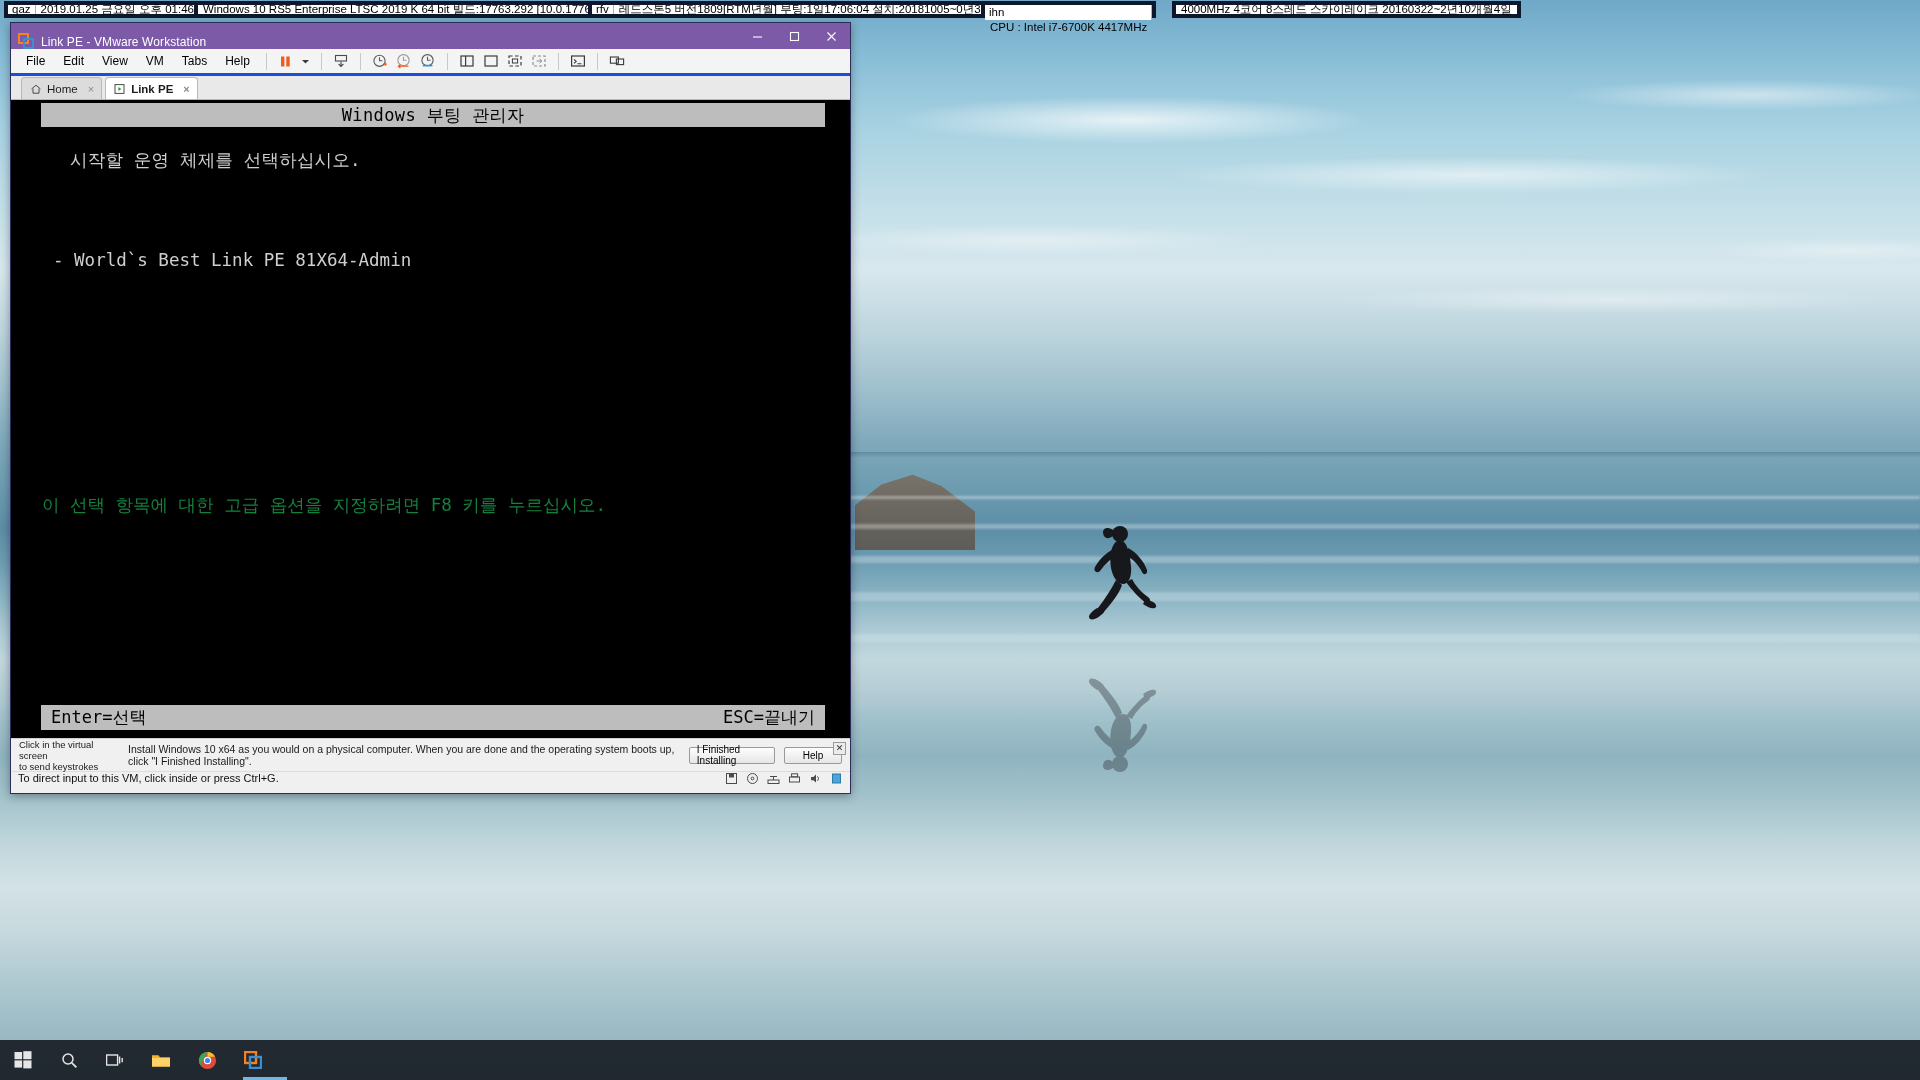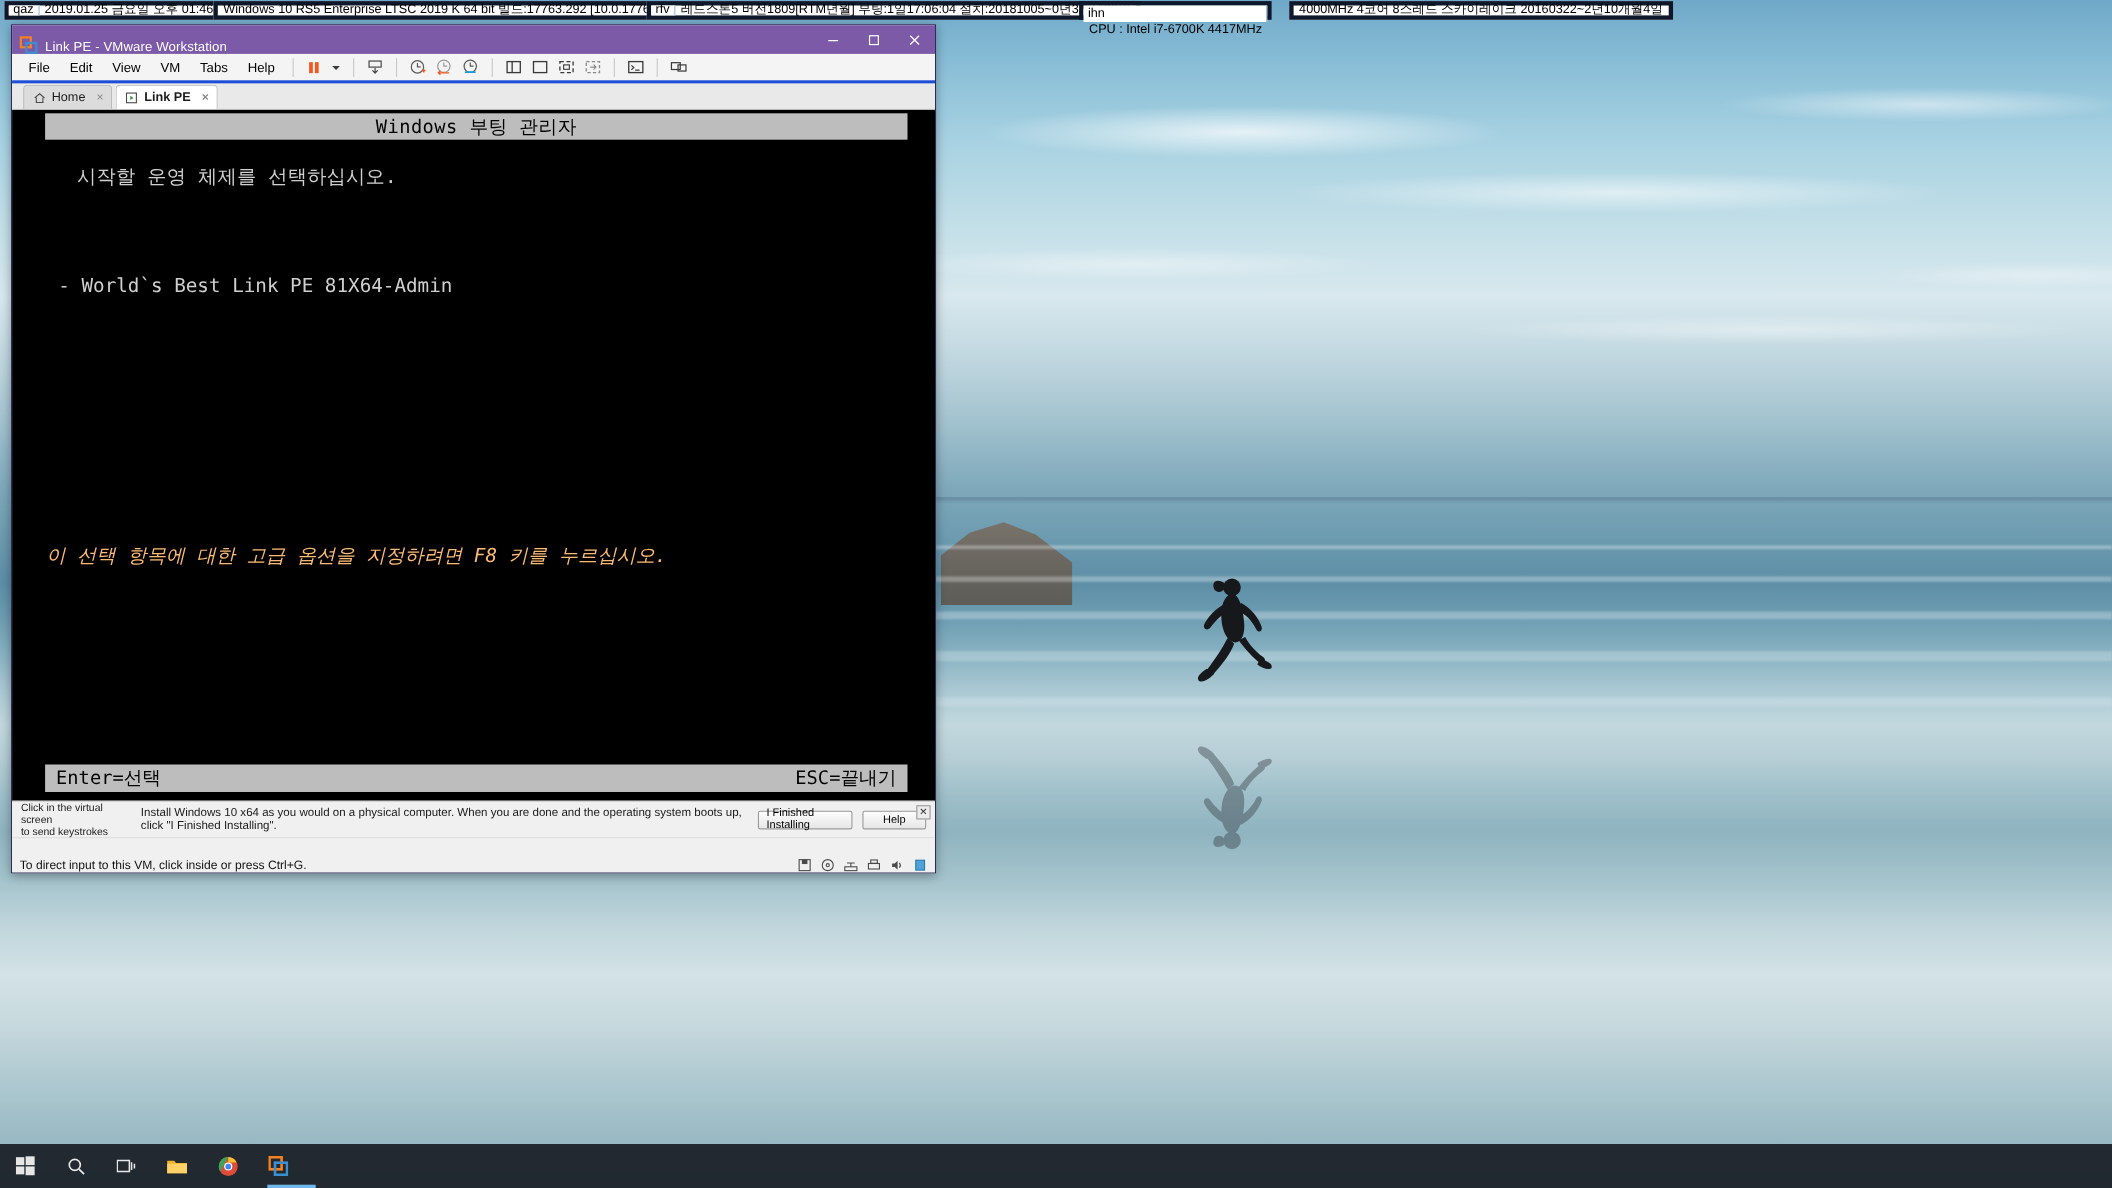--- a/index.html
+++ b/index.html
@@ -196,23 +196,22 @@
     position: absolute; left: 36px; top: 123px; width: 702px; height: 22px;
     background: #bdbdbd; color: #000;
     display: flex; align-items: center; font-size: 17.5px;
     padding: 0 6px; justify-content: space-between;
   }
   #boot-entry-1 {
     position: absolute; left: 42px; top: 150px; color: #cfcfcf;
     font-size: 17.5px; white-space: nowrap;
   }
   #boot-f8 {
-    position: absolute; left: 31px; top: 393px; color: #fdba74; font-size: 17.5px;
+    position: absolute; left: 31px; top: 393px; color: #15803d; font-size: 17.5px;
     white-space: nowrap;
-    font-style: italic;
   }
   #boot-footer {
     position: absolute; left: 30px; bottom: 8px; width: 784px; height: 25px;
     background: #bdbdbd; color: #000;
     display: flex; align-items: center; justify-content: space-between;
     padding: 0 10px; font-size: 17px;
   }
 
   
   #vm-tipbar {
@@ -234,23 +233,23 @@
   }
   #tip-close {
     position: absolute; right: 4px; top: 3px;
     width: 13px; height: 13px; border: 1px solid #9a9a9a; background: #ececec;
     display: flex; align-items: center; justify-content: center;
     font-size: 9px; line-height: 1; color: #333;
   }
 
   
   #statusbar {
-    flex: 0 0 auto; height: 32px; background: #f0f0f0;
+    flex: 0 0 auto; height: 22px; background: #f0f0f0;
     border-top: 1px solid #dcdcdc;
-    display: flex; align-items: flex-end; padding: 0 7px;
+    display: flex; align-items: flex-start; padding: 0 7px;
     font-size: 11px; color: #111;
   }
   #status-icons { margin-left: auto; display: flex; align-items: center; gap: 8px; }
   #status-icons .sicon { width: 13px; height: 13px; display: block; }
 
   
   #taskbar {
     position: absolute; left: 0; bottom: 0; width: 1920px; height: 40px;
     background: rgba(18,22,28,.88);
     display: flex; align-items: center; z-index: 50;

